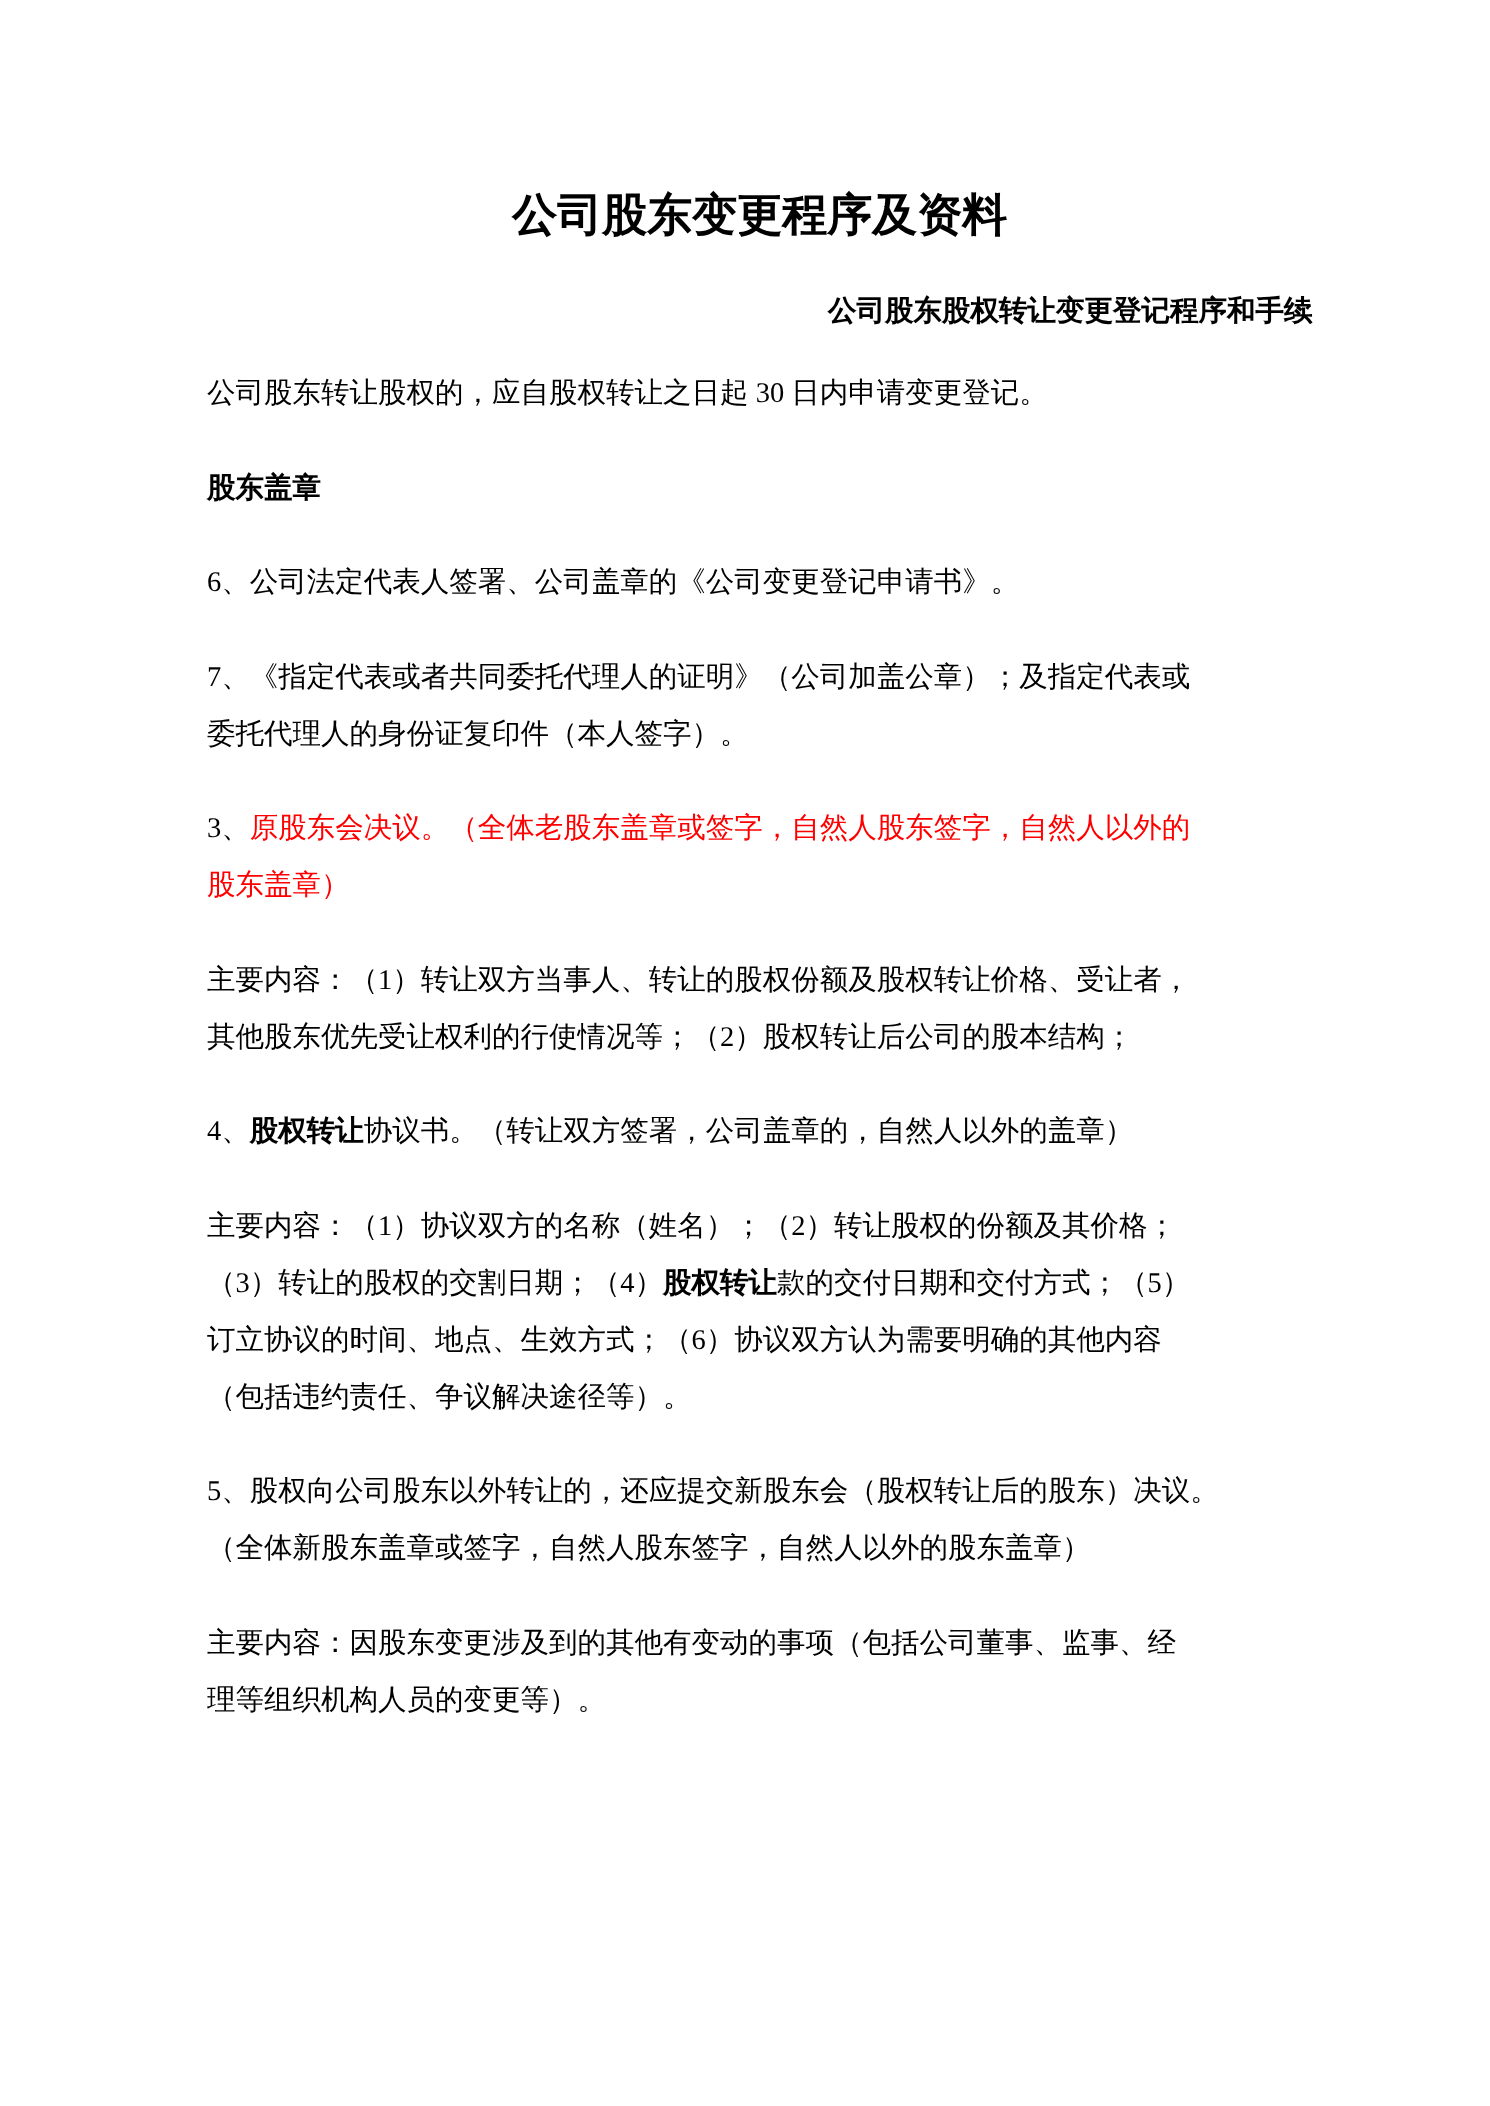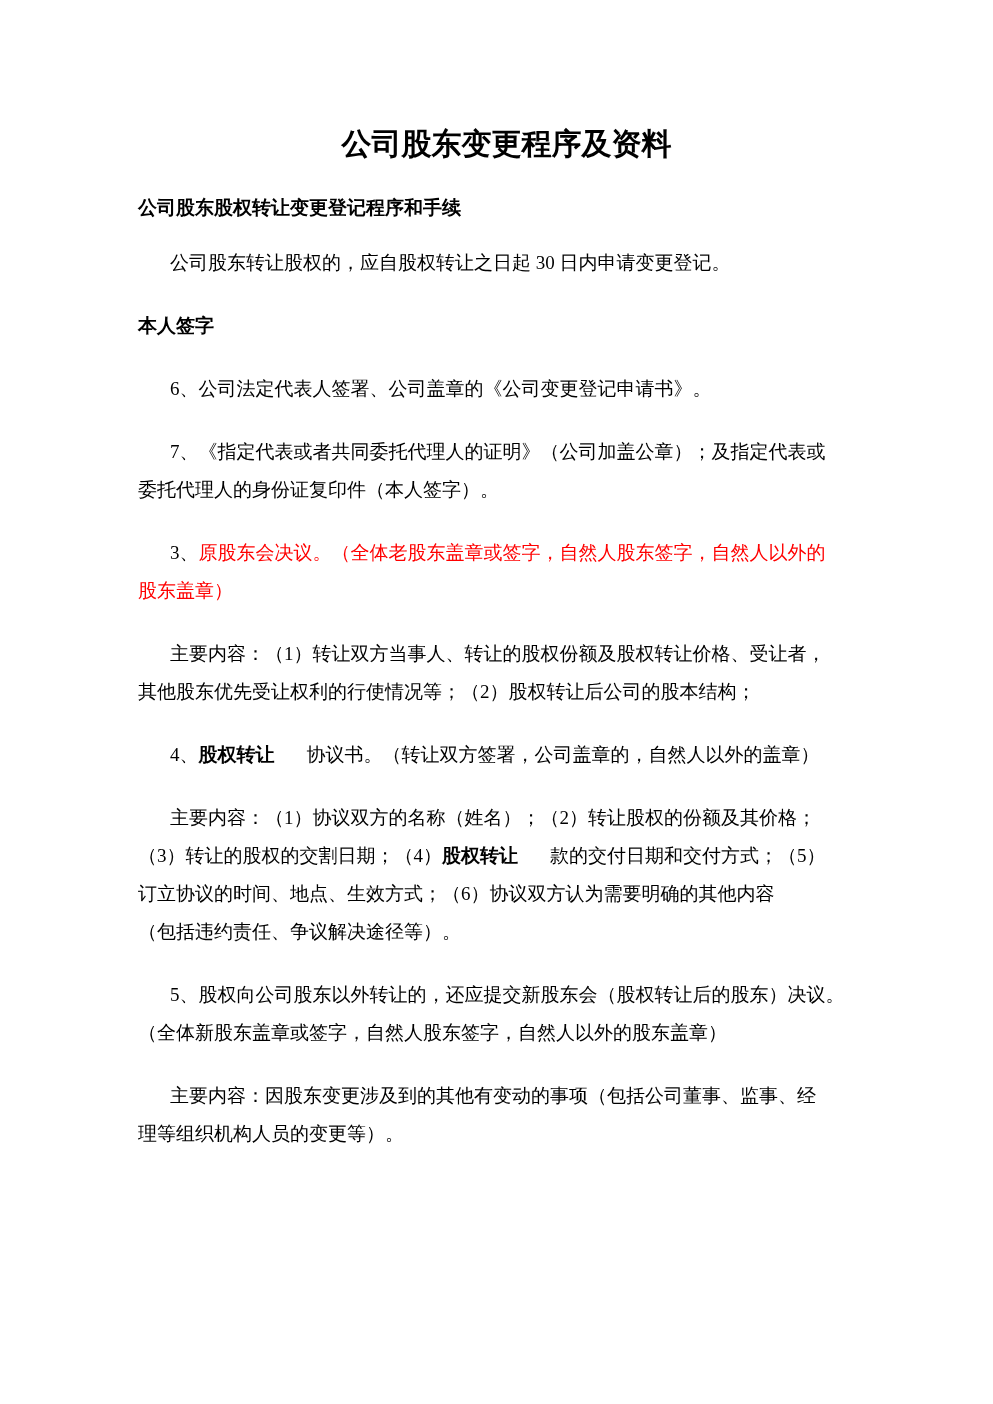--- a/index.html
+++ b/index.html
@@ -26,34 +26,34 @@
     white-space: pre;
   }
   .para {
     font-size: 19px;
     line-height: 38px;
     margin: 0 0 25px 0;
     white-space: pre-wrap;
     word-break: break-all;
   }
   .para.heading { font-weight: bold; }
-  .para.heading-tight { margin-bottom: 17px; }
-  .run-normal { font-weight: normal; margin-left: 32px; }
+  .para.heading-tight { margin-bottom: 17px; text-align: right; }
+  .run-normal { font-weight: normal; }
   .run-bold { font-weight: bold; }
   .run-red { color: #ff0000; }
 </style>
 </head>
 <body>
 
 <div class="page">
   <h1 class="doc-title">公司股东变更程序及资料</h1>
   <div id="content">
       <div class="para heading heading-tight"><span class="run-bold">公司股东股权转让变更登记程序和手续</span></div>
       <div class="para"><span class="run-normal">公司股东转让股权的，应自股权转让之日起 30 日内申请变更登记。</span></div>
-      <div class="para heading"><span class="run-bold">本人签字</span></div>
+      <div class="para heading"><span class="run-bold">股东盖章</span></div>
       <div class="para"><span class="run-normal">6、公司法定代表人签署、公司盖章的《公司变更登记申请书》。</span></div>
       <div class="para"><span class="run-normal">7、《指定代表或者共同委托代理人的证明》（公司加盖公章）；及指定代表或
 委托代理人的身份证复印件（本人签字）。</span></div>
       <div class="para"><span class="run-normal">3、</span><span class="run-red">原股东会决议。（全体老股东盖章或签字，自然人股东签字，自然人以外的
 股东盖章）</span></div>
       <div class="para"><span class="run-normal">主要内容：（1）转让双方当事人、转让的股权份额及股权转让价格、受让者，
 其他股东优先受让权利的行使情况等；（2）股权转让后公司的股本结构；</span></div>
       <div class="para"><span class="run-normal">4、</span><span class="run-bold">股权转让</span><span class="run-normal">协议书。（转让双方签署，公司盖章的，自然人以外的盖章）</span></div>
       <div class="para"><span class="run-normal">主要内容：（1）协议双方的名称（姓名）；（2）转让股权的份额及其价格；
 （3）转让的股权的交割日期；（4）</span><span class="run-bold">股权转让</span><span class="run-normal">款的交付日期和交付方式；（5）

